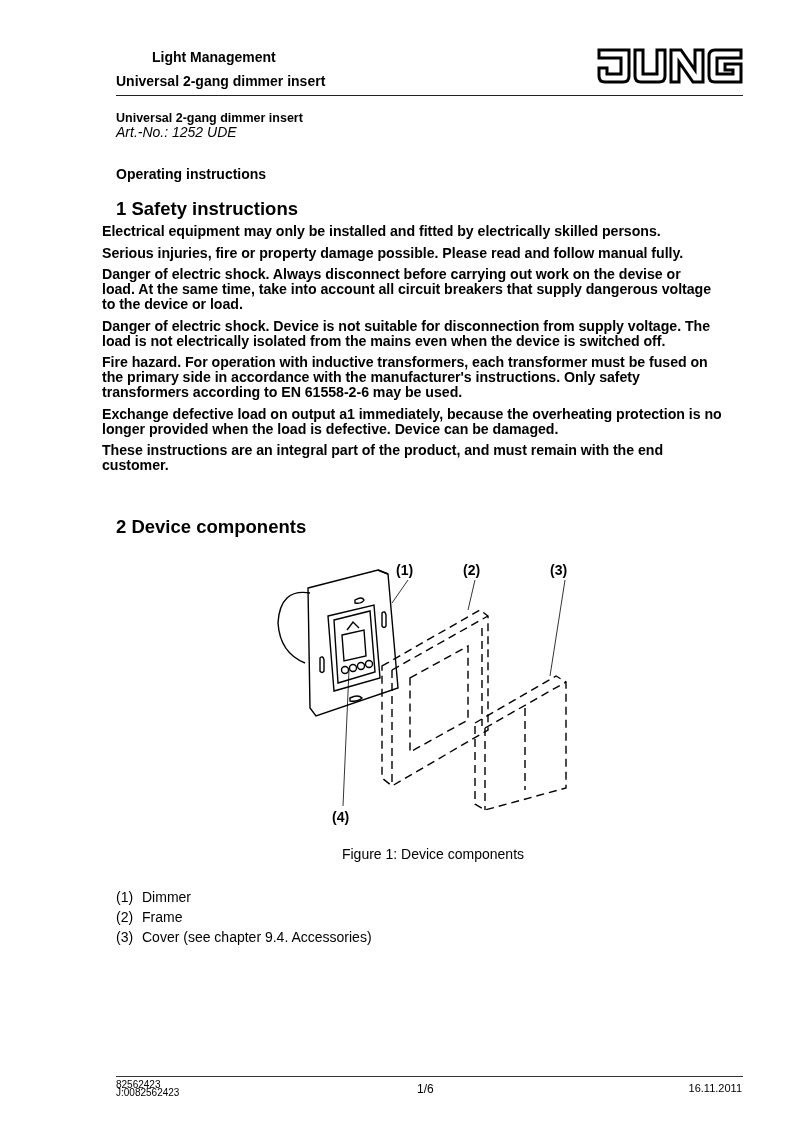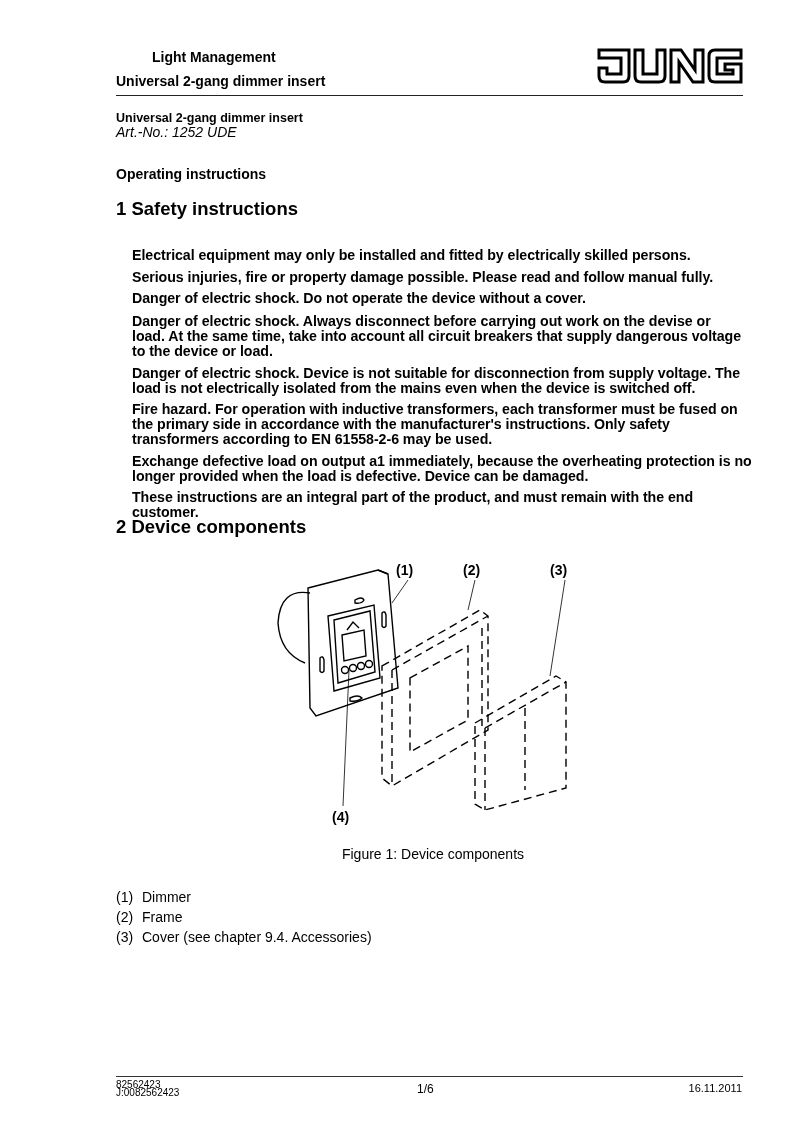--- a/index.html
+++ b/index.html
@@ -8,21 +8,21 @@
   .abs { position: absolute; }
   .hdr-line1 { left: 116px; top: 49px; font-size: 14px; font-weight: bold; padding-left: 36px; }
   .hdr-line2 { left: 116px; top: 73px; font-size: 14px; font-weight: bold; }
   .logo { left: 595px; top: 46px; width: 150px; height: 40px; }
   .rule-top { left: 116px; top: 95px; width: 627px; height: 0; border-top: 1.5px solid #222; }
   .prod-title { left: 116px; top: 111px; font-size: 12.5px; font-weight: bold; }
   .art-no { left: 116px; top: 124px; font-size: 14px; font-style: italic; }
   .op-instr { left: 116px; top: 166px; font-size: 14px; font-weight: bold; }
   .h1 { font-size: 18.5px; font-weight: bold; }
   .sec1 { left: 116px; top: 198px; }
-  .safety { left: 132px; top: 224px; width: 640px; margin-top: 24px; }
+  .safety { left: 102px; top: 224px; width: 640px; }
   .safety p { margin: 0 0 6.5px 0; font-size: 14.2px; font-weight: bold; line-height: 15px; letter-spacing: -0.05px; }
   .sec2 { left: 116px; top: 516px; }
   .figure { left: 270px; top: 558px; width: 310px; height: 272px; }
   .caption { left: 0; width: 802px; top: 846px; font-size: 14px; text-align: center; padding-left: 64px; box-sizing: border-box; }
   .legend { left: 116px; top: 887px; font-size: 14px; }
   .legend-item { height: 20px; line-height: 20px; }
   .legend-num { display: inline-block; width: 26px; }
   .rule-bottom { left: 116px; top: 1076px; width: 627px; height: 0; border-top: 1.5px solid #333; }
   .foot-left { left: 116px; top: 1081px; font-size: 10px; line-height: 8px; }
   .foot-mid { left: 417px; top: 1082px; font-size: 12px; }
@@ -50,21 +50,20 @@
 <div class="abs rule-top"></div>
 
 <div class="abs prod-title">Universal 2-gang dimmer insert</div>
 <div class="abs art-no">Art.-No.: 1252 UDE</div>
 <div class="abs op-instr">Operating instructions</div>
 
 <div class="abs h1 sec1">1 Safety instructions</div>
 <div class="abs safety">
   <p>Electrical equipment may only be installed and fitted by electrically skilled persons.</p>
   <p>Serious injuries, fire or property damage possible. Please read and follow manual fully.</p>
-  <p style="margin-bottom:8px">Danger of electric shock. Do not operate the device without a cover.</p>
   <p style="width:615px">Danger of electric shock. Always disconnect before carrying out work on the devise or load. At the same time, take into account all circuit breakers that supply dangerous voltage to the device or load.</p>
   <p style="width:630px">Danger of electric shock. Device is not suitable for disconnection from supply voltage. The load is not electrically isolated from the mains even when the device is switched off.</p>
   <p style="width:620px">Fire hazard. For operation with inductive transformers, each transformer must be fused on the primary side in accordance with the manufacturer's instructions. Only safety transformers according to EN 61558-2-6 may be used.</p>
   <p style="width:625px">Exchange defective load on output a1 immediately, because the overheating protection is no longer provided when the load is defective. Device can be damaged.</p>
   <p style="width:600px">These instructions are an integral part of the product, and must remain with the end customer.</p>
 </div>
 
 <div class="abs h1 sec2">2 Device components</div>
 
 <div class="abs figure">

